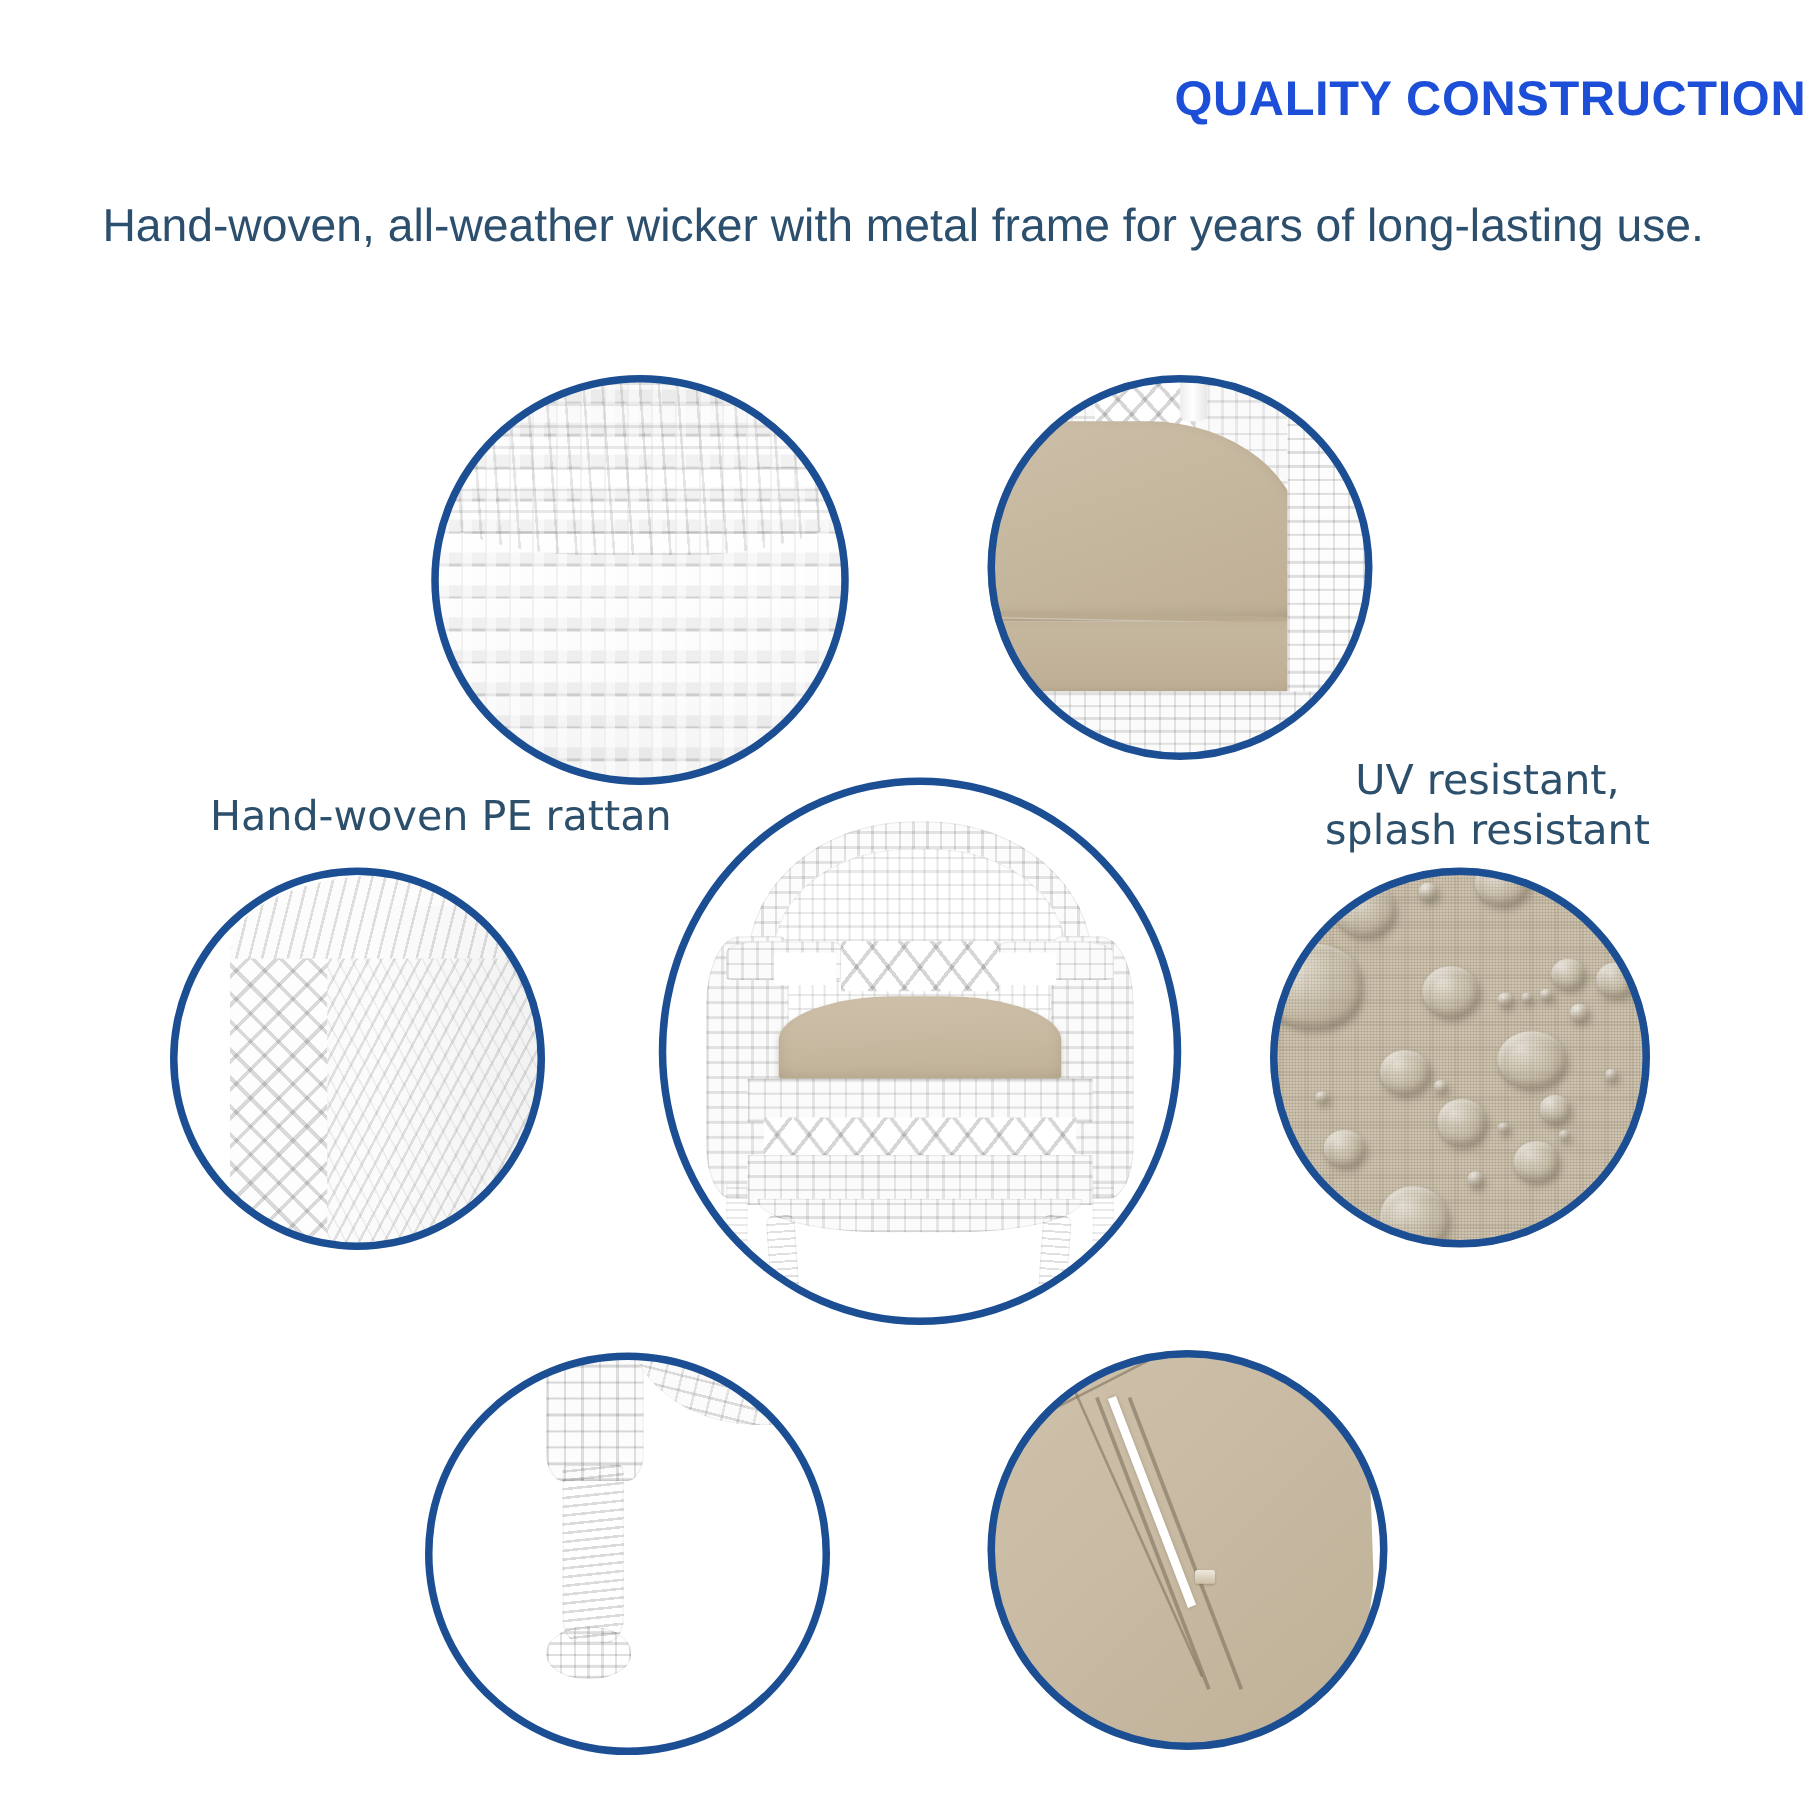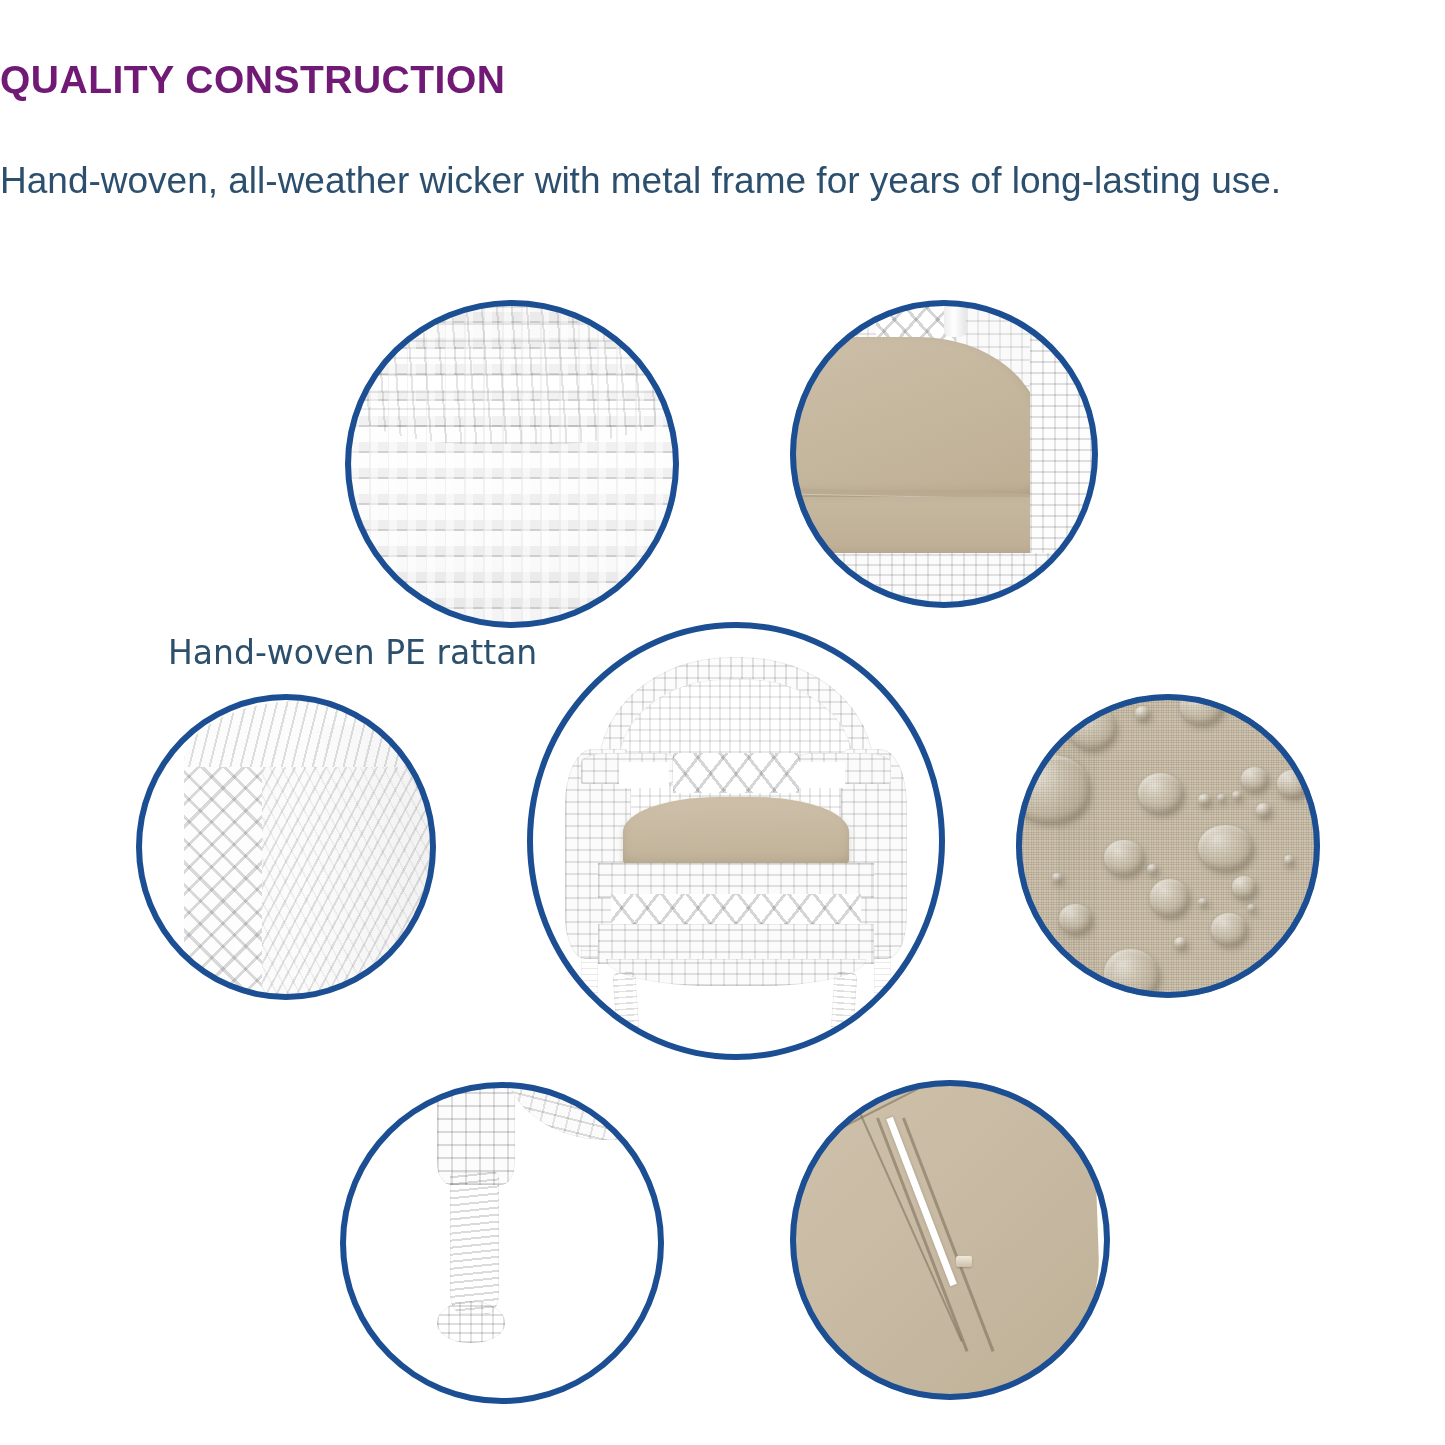--- a/index.html
+++ b/index.html
@@ -12,31 +12,31 @@
   #page {
     position: relative;
     width: 1445px; height: 1445px;
     background: #ffffff;
   }
 
   
   .title {
     position: absolute;
     left: 0; right: 0; top: 58px;
-    text-align: left;
+    text-align: right;
     font-size: 39px;
     font-weight: bold;
     letter-spacing: 0.5px;
-    color: #701a75;
+    color: #1d4ed8;
     font-family: "Liberation Sans", sans-serif;
   }
   .subtitle {
     position: absolute;
     left: 0; right: 0; top: 160px;
-    text-align: left;
+    text-align: center;
     font-size: 37px;
     font-weight: 400;
     color: #2c4f6e;
     font-family: "Liberation Sans", sans-serif;
     white-space: nowrap;
   }
 
   
   .vig {
     position: absolute;
@@ -308,20 +308,22 @@
 
       <div class="cp" style="left:-10%; top:82%; width:115%; height:24%;
                   background:#fbfbfb;
                   background-image:repeating-linear-gradient(0deg,rgba(0,0,0,.11) 0 2px,rgba(0,0,0,0) 2px 10px),repeating-linear-gradient(90deg,rgba(0,0,0,.10) 0 2px,rgba(0,0,0,0) 2px 12px);"></div>
     </div>
   </div>
   <div class="ring" style="left:790px; top:300px; width:308px; height:308px;"></div>
 
   <div class="caption cap-l" style="left:168px; top:633px; width:430px;">Hand-woven PE rattan</div>
 
+  <div class="caption cap-c" style="left:1035px; top:604px; width:310px;">UV resistant,
+splash resistant</div>
 
   <div class="vig" style="left:136px; top:694px; width:300px; height:306px;">
     <div class="inner">
       <div style="position:absolute;inset:0;background:#ffffff;"></div>
 
       <div class="cp" style="left:16%; top:4%; width:100%; height:100%;
                   border-radius:34% 6% 0 0 / 30% 8% 0 0;
                   background:#fbfbfb; overflow:hidden;">
         <div class="weave-diag"></div>
       </div>

